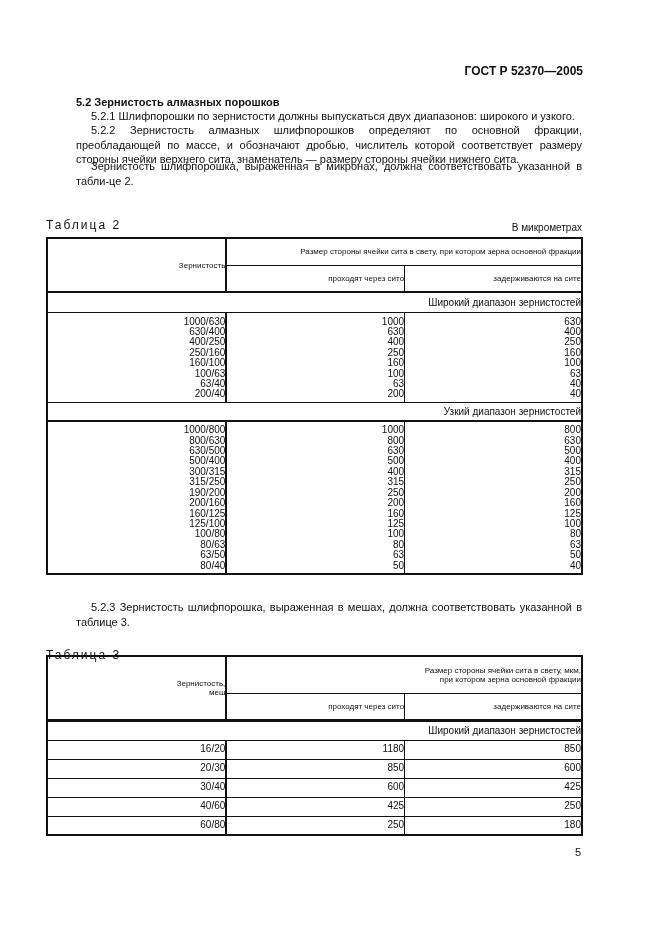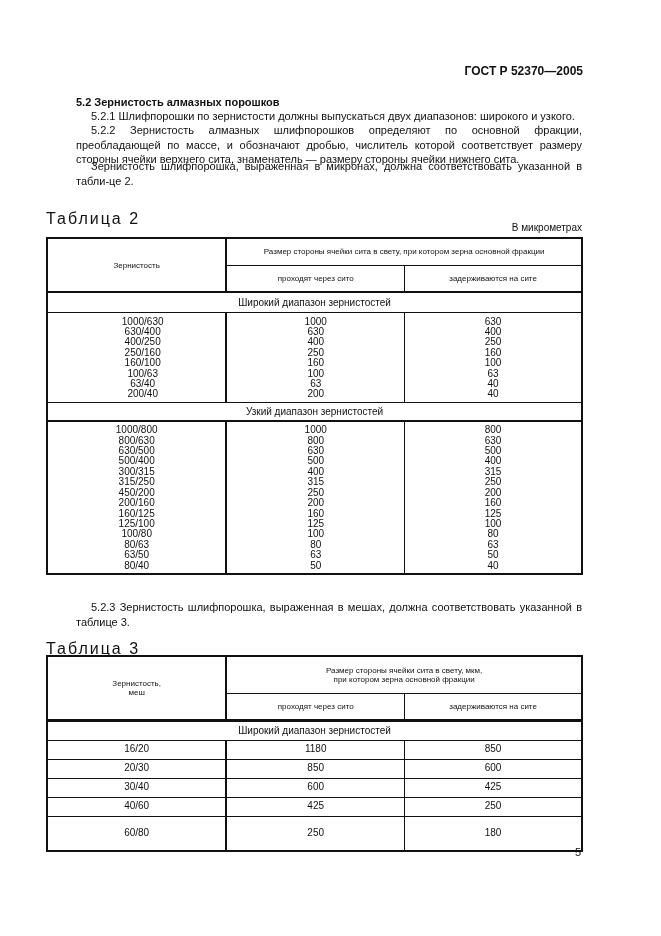--- a/index.html
+++ b/index.html
@@ -3,26 +3,26 @@
 <meta charset="utf-8">
 <style>
   html, body { margin:0; padding:0; background:#ffffff; }
   body { width:661px; height:936px; position:relative; overflow:hidden;
          font-family:"Liberation Sans", sans-serif; color:#111; }
   .abs { position:absolute; }
   .doc-id { right:78px; top:64px; font-size:12px; font-weight:bold; }
   .sec-title { left:76px; top:96px; font-size:11px; font-weight:bold; }
   .para { left:76px; width:506px; font-size:11px; line-height:14.5px; text-align:justify; }
   .indent { text-indent:15px; }
-  .tcap { left:46px; font-size:16px; letter-spacing:2px; }
+  .tcap { left:46px; font-size:12px; letter-spacing:2px;margin-top:8px; }
   .units { right:79px; top:222px; font-size:10px; }
 
   table.gt { position:absolute; left:46px; width:537px; border-collapse:collapse;
              font-size:9px; }
-  table.gt td { border:1px solid #111; text-align:center; vertical-align:middle; padding:0; }
+  table.gt td { border:1px solid #111; text-align:right; vertical-align:middle; padding:0; }
   table.gt .thick-top { border-top:2px solid #111; }
   table.gt .thick-l { border-left:2px solid #111; }
   table.gt .hdr { font-size:8px; }
   table.gt .section { font-size:10px; }
   .frame { border:2px solid #111 !important; }
   .vals { font-size:10px; line-height:10.4px; }
   .vals div { white-space:nowrap; }
   .page-no { right:80px; top:846px; font-size:11px; }
 </style>
 </head>
@@ -92,21 +92,21 @@
     <td colspan="3" class="section">Узкий диапазон зернистостей</td>
   </tr>
   <tr>
     <td class="vals thick-top" style="padding:3px 0 2px 0;">
       <div>1000/800</div>
           <div>800/630</div>
           <div>630/500</div>
           <div>500/400</div>
           <div>300/315</div>
           <div>315/250</div>
-          <div>450/200</div>
+          <div>190/200</div>
           <div>200/160</div>
           <div>160/125</div>
           <div>125/100</div>
           <div>100/80</div>
           <div>80/63</div>
           <div>63/50</div>
           <div>80/40</div>
     </td>
     <td class="vals thick-l thick-top" style="padding:3px 0 2px 0;">
       <div>1000</div>
@@ -185,21 +185,21 @@
   <tr style="height:19px;padding-left:12px;">
     <td class="vals">30/40</td>
     <td class="vals thick-l">600</td>
     <td class="vals">425</td>
   </tr>
   <tr style="height:19px;">
     <td class="vals">40/60</td>
     <td class="vals thick-l">425</td>
     <td class="vals">250</td>
   </tr>
-  <tr style="height:35px;">
+  <tr style="height:19px;">
     <td class="vals">60/80</td>
     <td class="vals thick-l">250</td>
     <td class="vals">180</td>
   </tr>
 </tbody>
   </table>
 
 <div class="abs page-no">5</div>
 
 </body></html>

